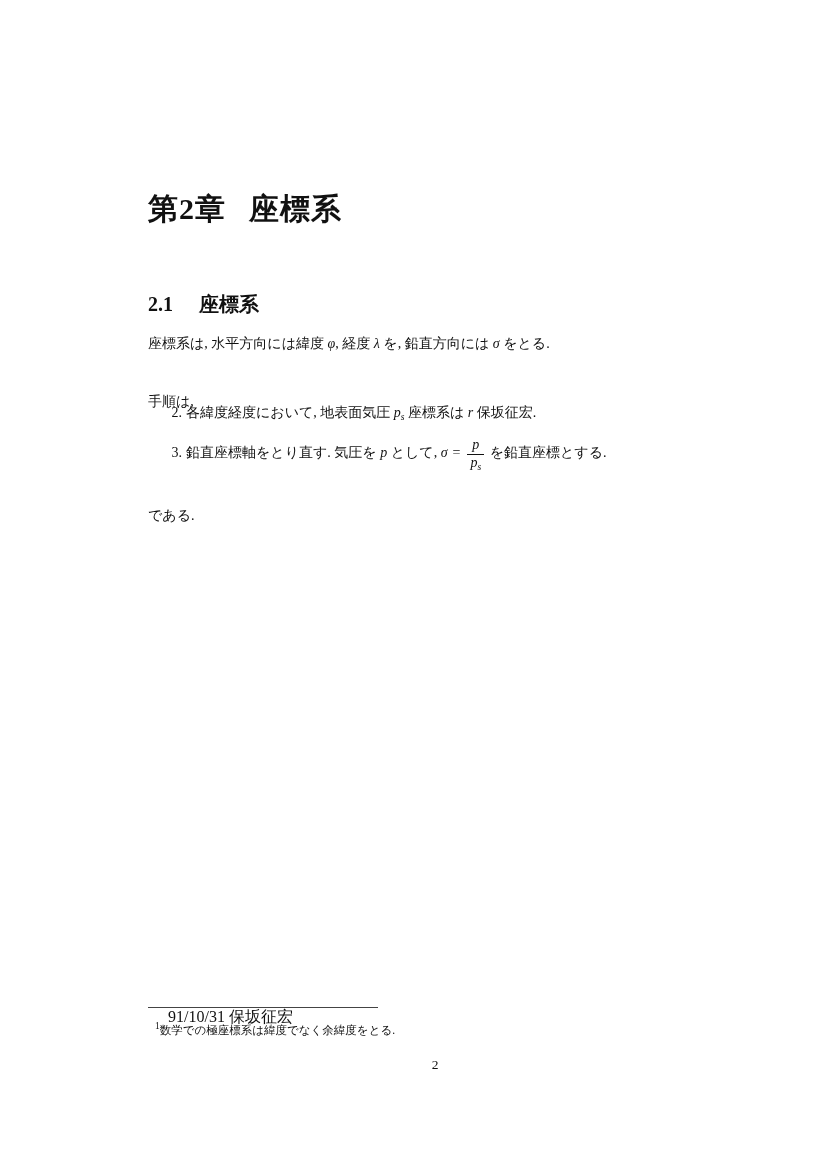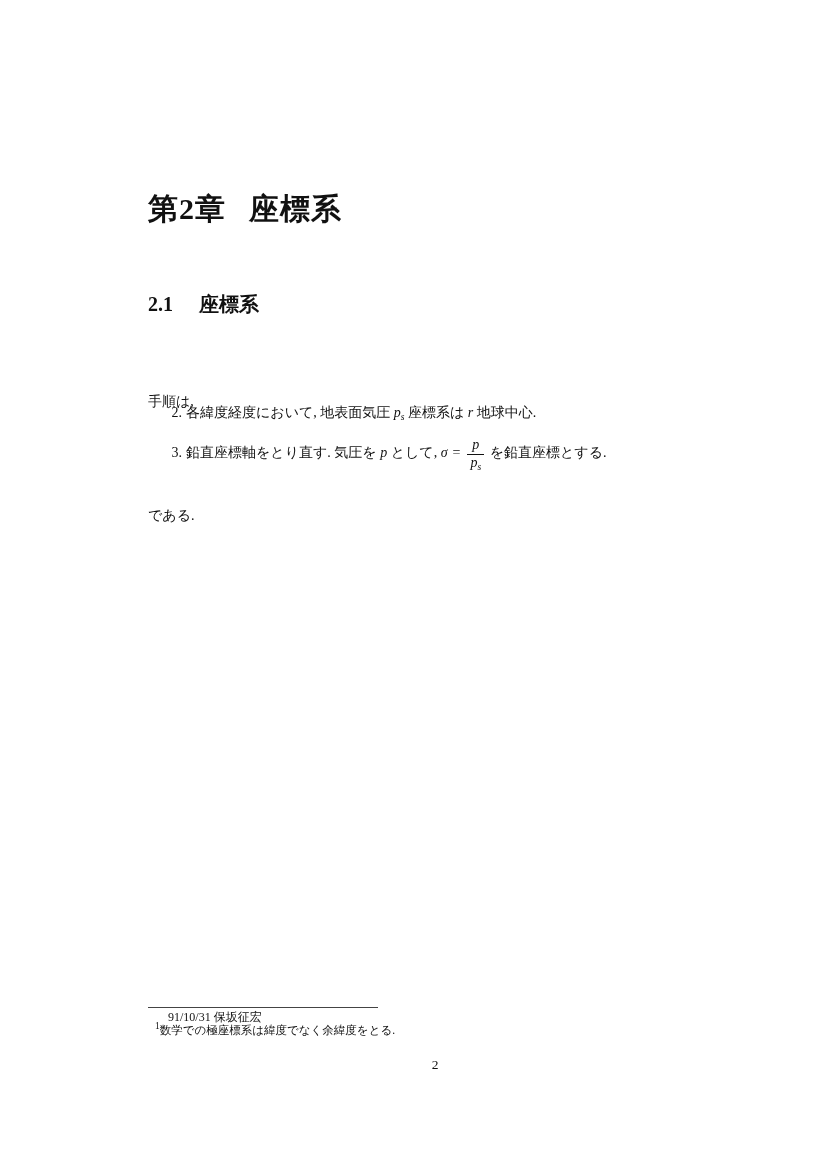--- a/index.html
+++ b/index.html
@@ -71,21 +71,21 @@
     top: 1007px;
     width: 230px;
     height: 0;
     border-top: 1px solid #444;
   }
   .fndate {
     position: absolute;
     left: 168px;
     top: 1010px;
     margin: 0;
-    font-size: 12px;
+    font-size: 16px;
     line-height: 14px;
   }
   .fntext {
     position: absolute;
     left: 155px;
     top: 1023px;
     margin: 0;
     font-size: 11.5px;
     line-height: 14px;
   }
@@ -100,27 +100,28 @@
 </style>
 </head>
 <body>
 
 <div class="page">
 
   <h1 class="chapter"><span>第2章</span><span class="title-gap">座標系</span></h1>
 
   <h2 class="section"><span>2.1</span><span class="title-gap">座標系</span></h2>
 
+  <p class="intro bodytext"><span>座標系は, 水平方向には緯度 </span><span class="mi">φ</span><span>, 経度 </span><span class="mi">λ</span><span> を, 鉛直方向には </span><span class="mi">σ</span><span> をとる.</span></p>
 
   <p class="lead bodytext">手順は,</p>
 
   <div class="plist bodytext">
 
 
-    <div class="pitem"><span class="inum">2.</span><span>各緯度経度において, 地表面気圧 </span><span class="mi">p</span><span class="msub">s</span><span> 座標系は </span><span class="mi">r</span><span> 地球中心.</span></div>
+    <div class="pitem"><span class="inum">2.</span><span>各緯度経度において, 地表面気圧 </span><span class="mi">p</span><span class="msub">s</span><span> 座標系は </span><span class="mi">r</span><span> 保坂征宏.</span></div>
 
     <div class="pitem"><span class="inum">3.</span><span>鉛直座標軸をとり直す. 気圧を </span><span class="mi">p</span><span> として, </span><span class="mi">σ</span><span class="eq">=</span><span class="frac"><span class="num mi">p</span><span class="den"><span class="mi">p</span><span class="msub">s</span></span></span><span> を鉛直座標とする.</span></div>
 
   </div>
 
   <p class="closing bodytext">である.</p>
 
   <div class="fnrule"></div>
 
   <p class="fndate">91/10/31 保坂征宏</p>

